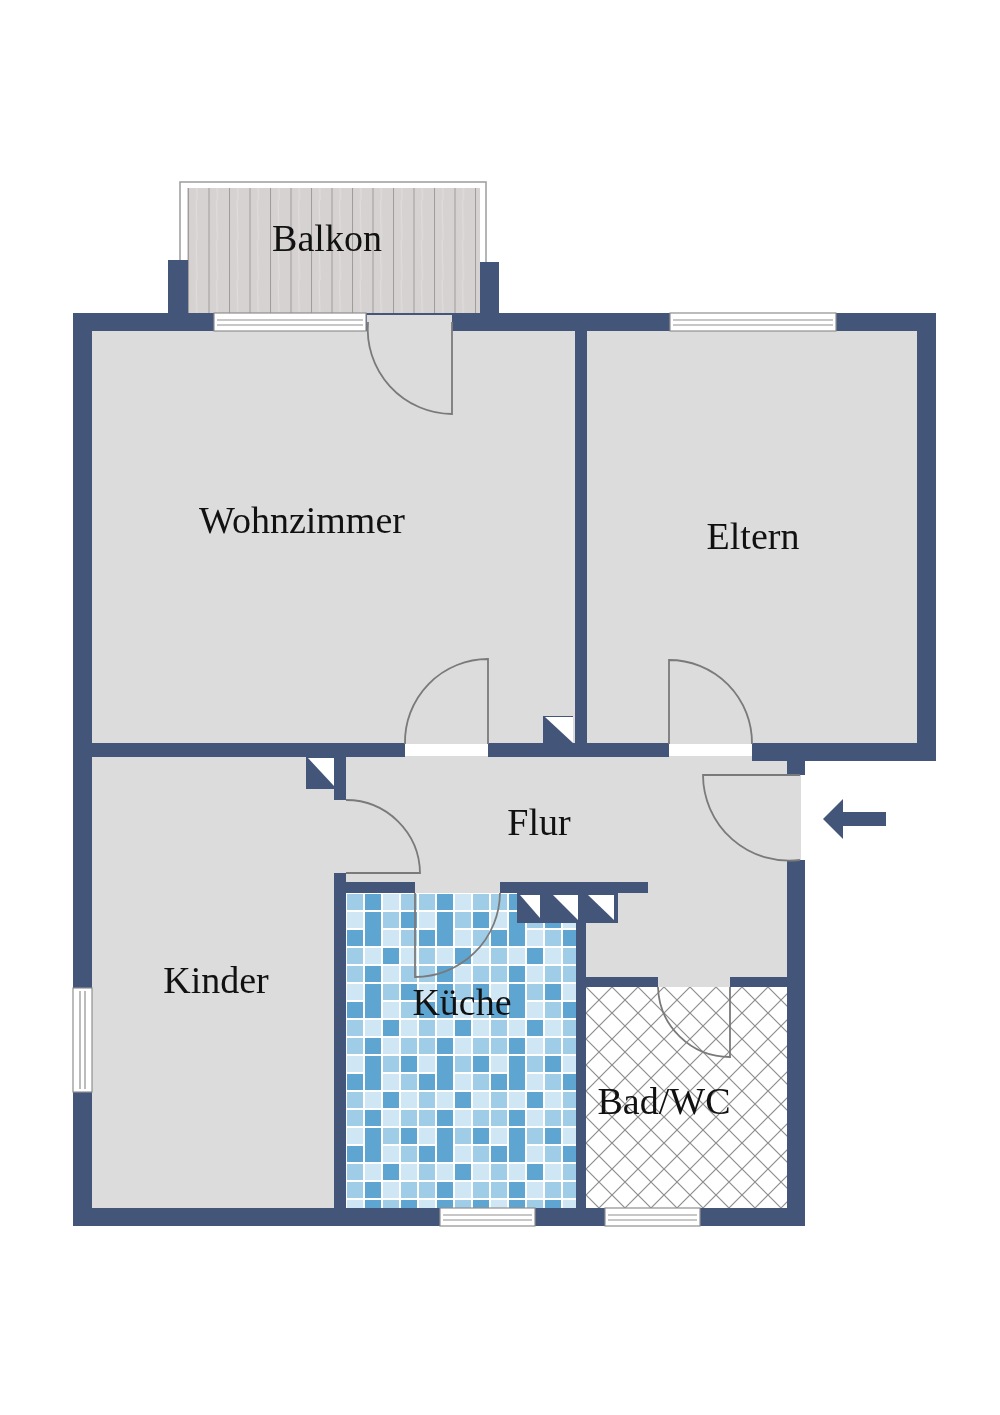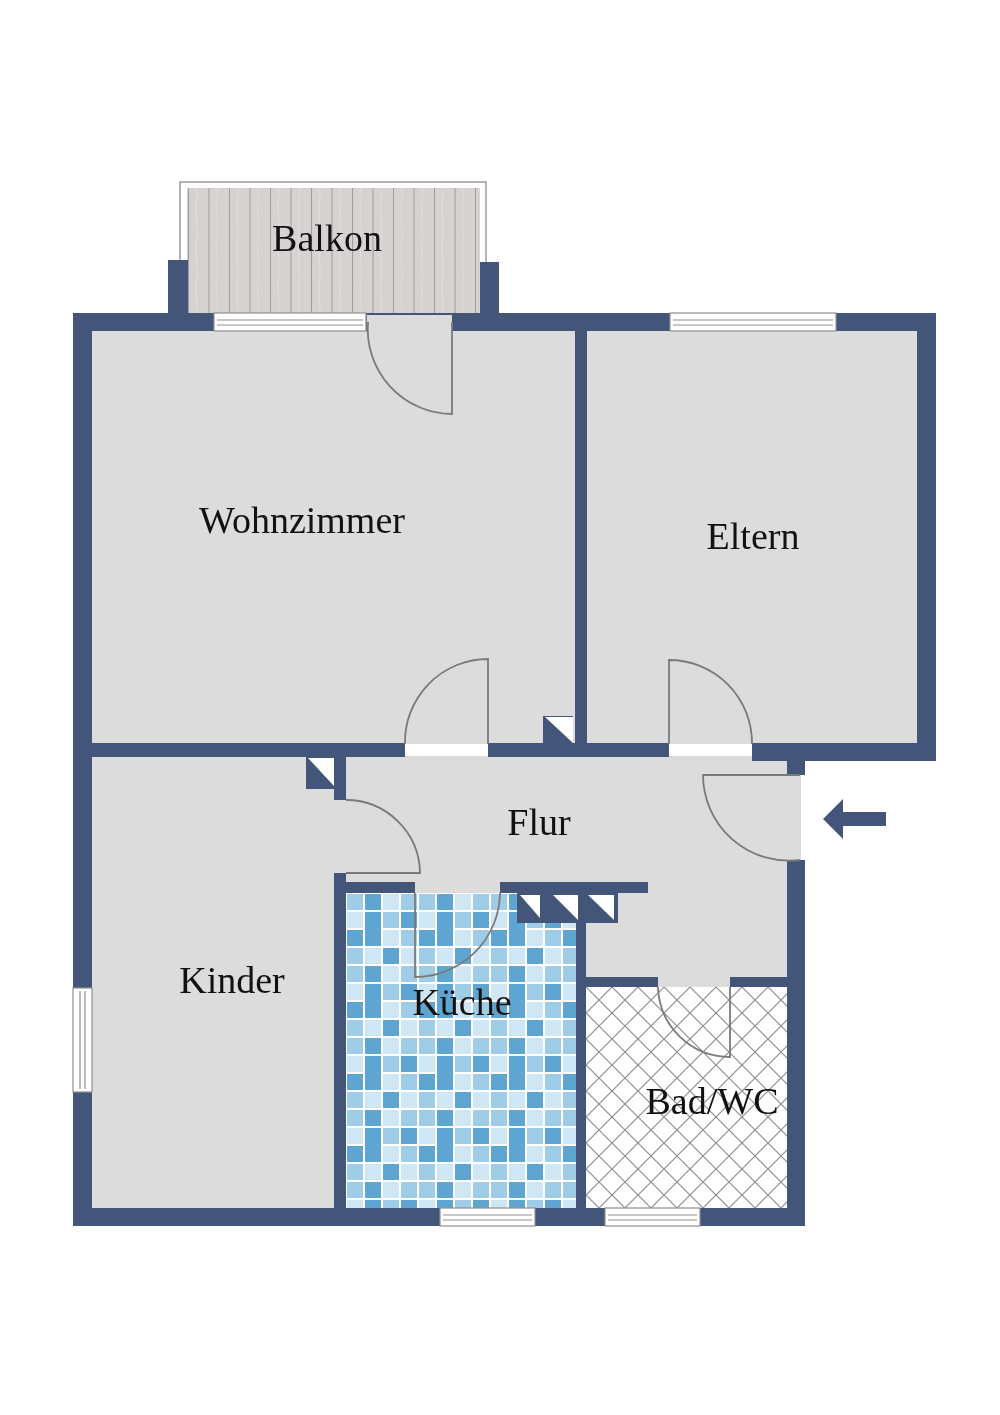--- a/index.html
+++ b/index.html
@@ -147,15 +147,15 @@
 </svg>
 
 <svg class="arrow" viewBox="0 0 66 42">
   <path d="M1 21 L21 1 L21 14 L64 14 L64 28 L21 28 L21 41 Z" fill="#44557a"></path>
 </svg>
 
 <div class="label" style="left:327px;top:238px;">Balkon</div>
 <div class="label" style="left:302px;top:520px;">Wohnzimmer</div>
 <div class="label" style="left:753px;top:516px;margin-top:20px;">Eltern</div>
 <div class="label" style="left:539px;top:822px;text-align:right;">Flur</div>
-<div class="label" style="left:232px;top:980px;">Kinder</div>
+<div class="label" style="left:216px;top:980px;">Kinder</div>
 <div class="label" style="left:462px;top:1002px;">Küche</div>
-<div class="label" style="left:712px;top:1101px;">Bad/WC</div>
+<div class="label" style="left:664px;top:1101px;">Bad/WC</div>
 
 </body></html>

